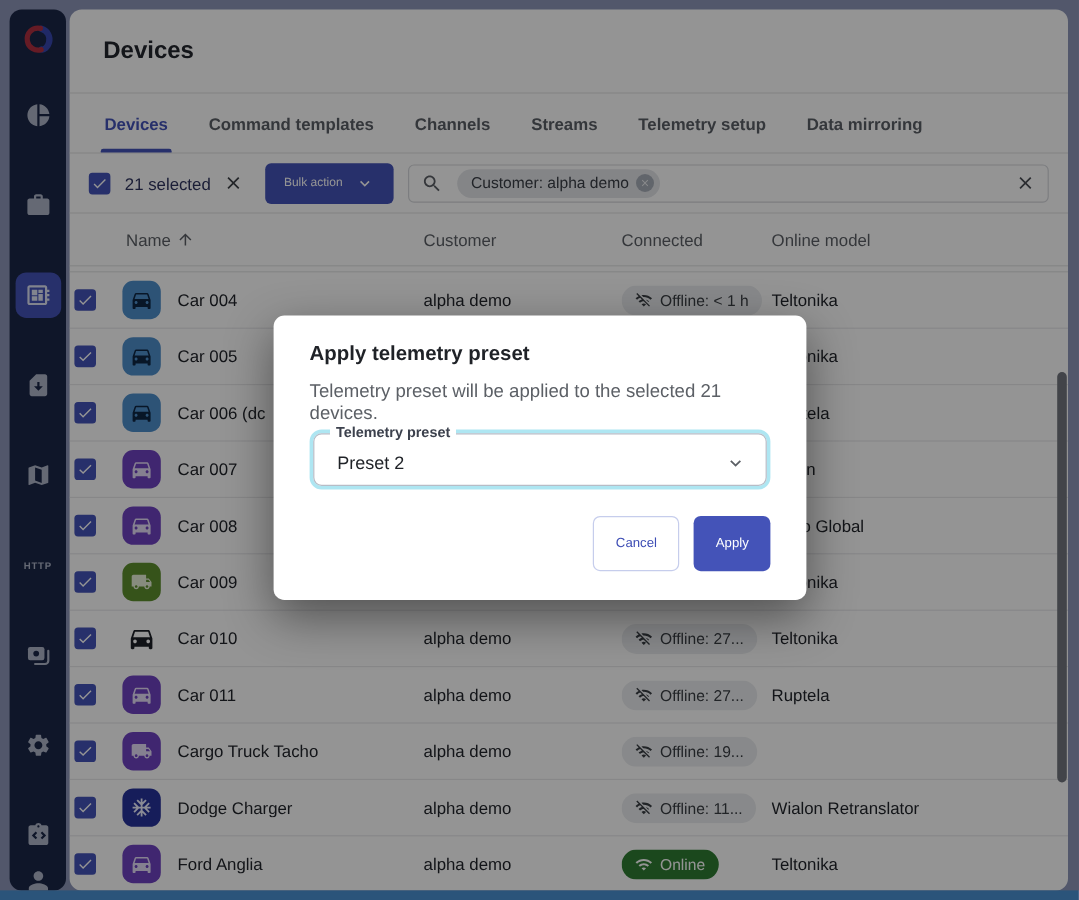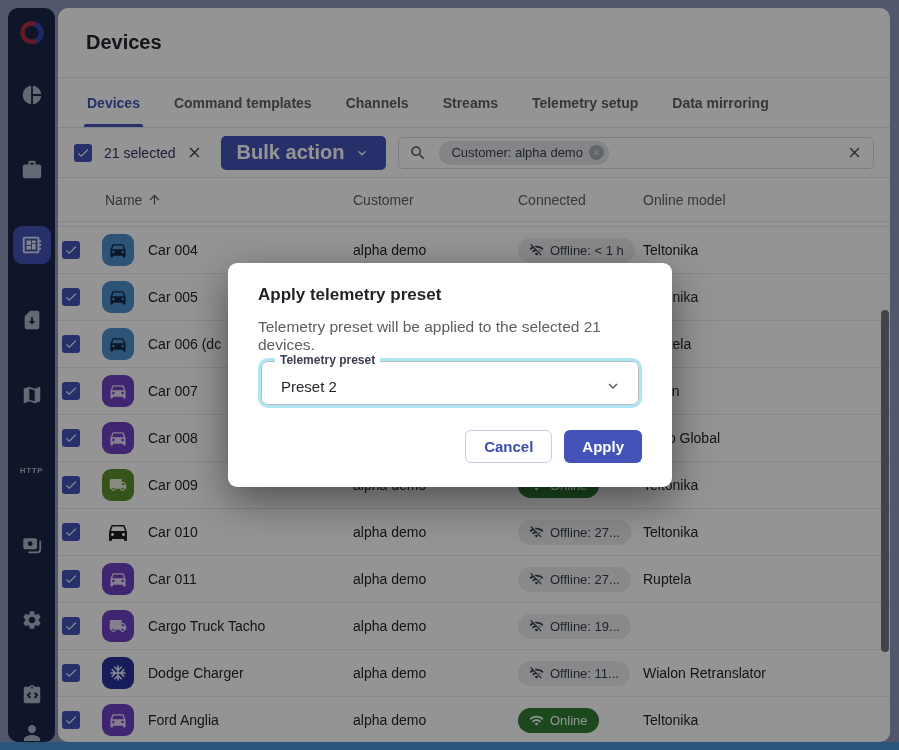--- a/index.html
+++ b/index.html
@@ -31,21 +31,21 @@
   .tab.active::after{content:"";position:absolute;left:14px;right:14px;bottom:0;height:3px;
        background:var(--accent);border-radius:2px 2px 0 0;}
 
   
   .toolbar{height:50px;border-bottom:1px solid #e4e5e7;display:flex;align-items:center;padding:0 16px;}
   .cb{width:18px;height:18px;border-radius:3px;background:var(--accent);color:#fff;
       display:flex;align-items:center;justify-content:center;flex:none;}
   .sel-count{margin-left:12px;font-size:14px;color:#2f355f;}
   .tool-x{margin-left:10px;color:#3e4248;display:flex;}
   .bulk-btn{margin-left:18px;height:34px;background:var(--accent);color:#fff;border:none;border-radius:5px;
-      font-family:inherit;font-size:20px;font-weight:bold;display:flex;align-items:center;gap:10px;padding:0 16px;}
+      font-family:inherit;font-size:10px;font-weight:normal;display:flex;align-items:center;gap:10px;padding:0 16px;}
   .search{flex:1;margin-left:12px;height:32px;border:1px solid #d6d8dc;border-radius:5px;background:#fff;
       display:flex;align-items:center;padding:0 10px;gap:12px;text-align:right;}
   .search-icn{color:#5c6066;display:flex;}
   .chip{height:24px;background:#e3e5e9;border-radius:13px;display:flex;align-items:center;gap:6px;
       padding:0 5px 0 12px;font-size:13px;color:#3a3e45;white-space:nowrap;}
   .chip-x{width:15px;height:15px;border-radius:50%;background:#a8aeb8;color:#eceef1;
       display:flex;align-items:center;justify-content:center;}
   .search-clear{margin-left:auto;color:#4a4e55;display:flex;}
 
   
@@ -77,21 +77,21 @@
   .m-title{font-size:17px;font-weight:bold;color:#1f2227;}
   .m-body{margin-top:13px;font-size:15.5px;line-height:18px;color:#5c6066;}
   .f-wrap{margin-top:4px;border:3px solid var(--focus-ring);border-radius:10px;}
   .field{position:relative;border:1px solid #b6bcc6;border-radius:7px;height:44px;display:flex;
          align-items:center;padding:6px 16px 0 19px;cursor:pointer;}
   .f-label{position:absolute;top:-9px;left:13px;background:#fff;padding:0 5px;font-size:12px;
            font-weight:bold;color:#3c414d;}
   .f-value{font-size:15px;color:#1f2227;}
   .f-chevron{margin-left:auto;color:#5c6066;display:flex;}
   .m-actions{margin-top:22px;display:flex;justify-content:flex-end;gap:12px;}
-  .btn{height:33px;border-radius:6px;font-family:inherit;font-size:15px;font-weight:bold;padding:0 18px;cursor:pointer;}
+  .btn{height:46px;border-radius:6px;font-family:inherit;font-size:11px;font-weight:normal;padding:0 18px;cursor:pointer;}
   .btn-cancel{background:#fff;border:1px solid #c6cdec;color:#3c4cb4;}
   .btn-apply{background:var(--accent);border:none;color:#fff;}
 </style>
 </head>
 <body>
 
 <div class="frame" style="--accent: #4453b8; --online: #2f7d33; --offline-bg: #ebedef; --tile-blue: #4e8fcc; --tile-purple: #6f42c1; --tile-green: #5e8f2e; --tile-navy: #27329b; --sidebar-bg: #1b2647; --frame-bg: #8d96b8; --bottom-strip: #4b92d2; --focus-ring: #aee6f2;">
 
   <div class="sidebar">
     <div class="logo">

